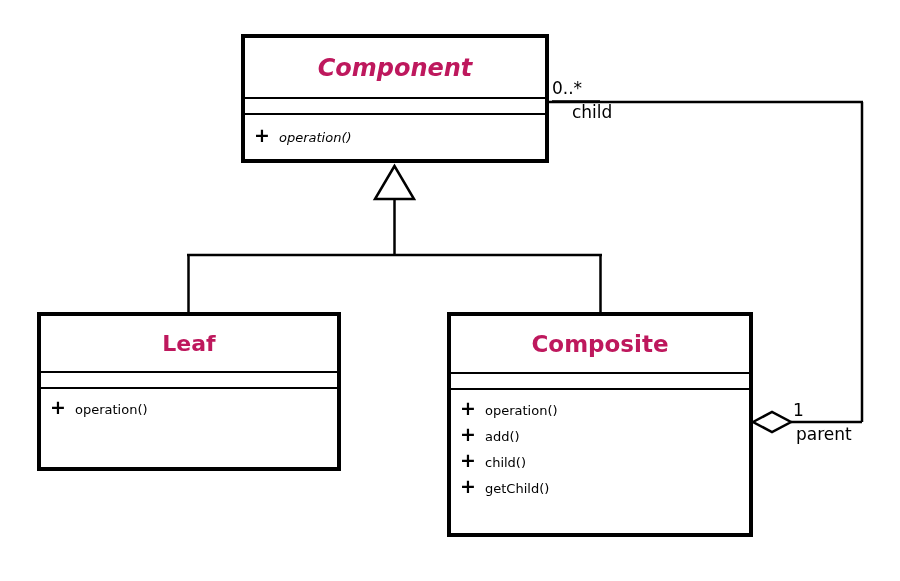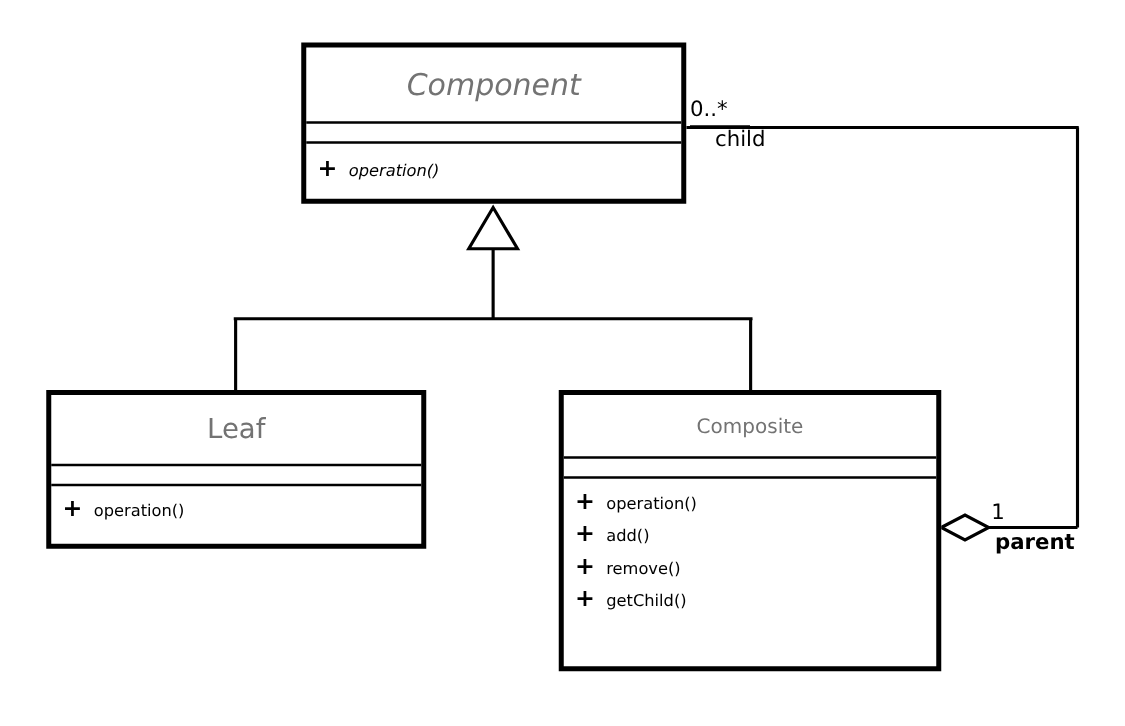--- a/index.html
+++ b/index.html
@@ -27,22 +27,22 @@
   
   .uml-class {
     position: absolute;
     box-sizing: border-box;
     background: #ffffff;
     border: 4px solid #000000;
     z-index: 3;
   }
   .uml-name {
     text-align: center;
-    color: #737373;
-    font-weight: normal;
+    color: #be185d;
+    font-weight: bold;
     line-height: 1;
     white-space: nowrap;
   }
   .uml-name.abstract {
     font-style: italic;
   }
   .uml-sep {
     height: 2px;
     background: #000000;
     width: 100%;
@@ -85,54 +85,54 @@
     padding: 18px 0 17px 0;
   }
   #class-component .uml-ops {
     padding-top: 9px;
   }
 
   #class-leaf {
     left: 37px;
     top: 312px;
     width: 304px;
-    height: 127px;
+    height: 159px;
   }
   #class-leaf .uml-name {
     font-size: 22px;
     padding: 17px 0 16px 0;
   }
 
   #class-composite {
     left: 447px;
     top: 312px;
     width: 306px;
     height: 225px;
   }
   #class-composite .uml-name {
-    font-size: 16px;
+    font-size: 23px;
     padding: 17px 0 16px 0;
   }
   #class-composite .op-row {
     padding-bottom: 4px;
   }
 
   
   .edge-label {
     position: absolute;
     color: #000000;
     font-size: 17px;
     white-space: nowrap;
     z-index: 4;
     line-height: 1;
   }
   #label-child-mult { left: 552px; top: 80px; }
   #label-child-role { left: 556px; top: 104px; margin-left: 16px; }
   #label-parent-mult { left: 793px; top: 402px; }
-  #label-parent-role { left: 796px; top: 426px; font-weight: bold; }
+  #label-parent-role { left: 796px; top: 426px; }
 </style>
 </head>
 <body>
 
 <div id="canvas">
 
   <svg class="wires" viewBox="0 0 900 581">
 
     <g>
 
@@ -198,21 +198,21 @@
       <div class="op-row">
         <span class="op-vis">+</span>
         <span class="op-name">operation()</span>
       </div>
       <div class="op-row">
         <span class="op-vis">+</span>
         <span class="op-name">add()</span>
       </div>
       <div class="op-row">
         <span class="op-vis">+</span>
-        <span class="op-name">remove()</span>
+        <span class="op-name">child()</span>
       </div>
       <div class="op-row">
         <span class="op-vis">+</span>
         <span class="op-name">getChild()</span>
       </div>
     </div>
   </div>
 
   <div class="edge-label" id="label-child-mult">0..*</div>
   <div class="edge-label" id="label-child-role">child</div>

